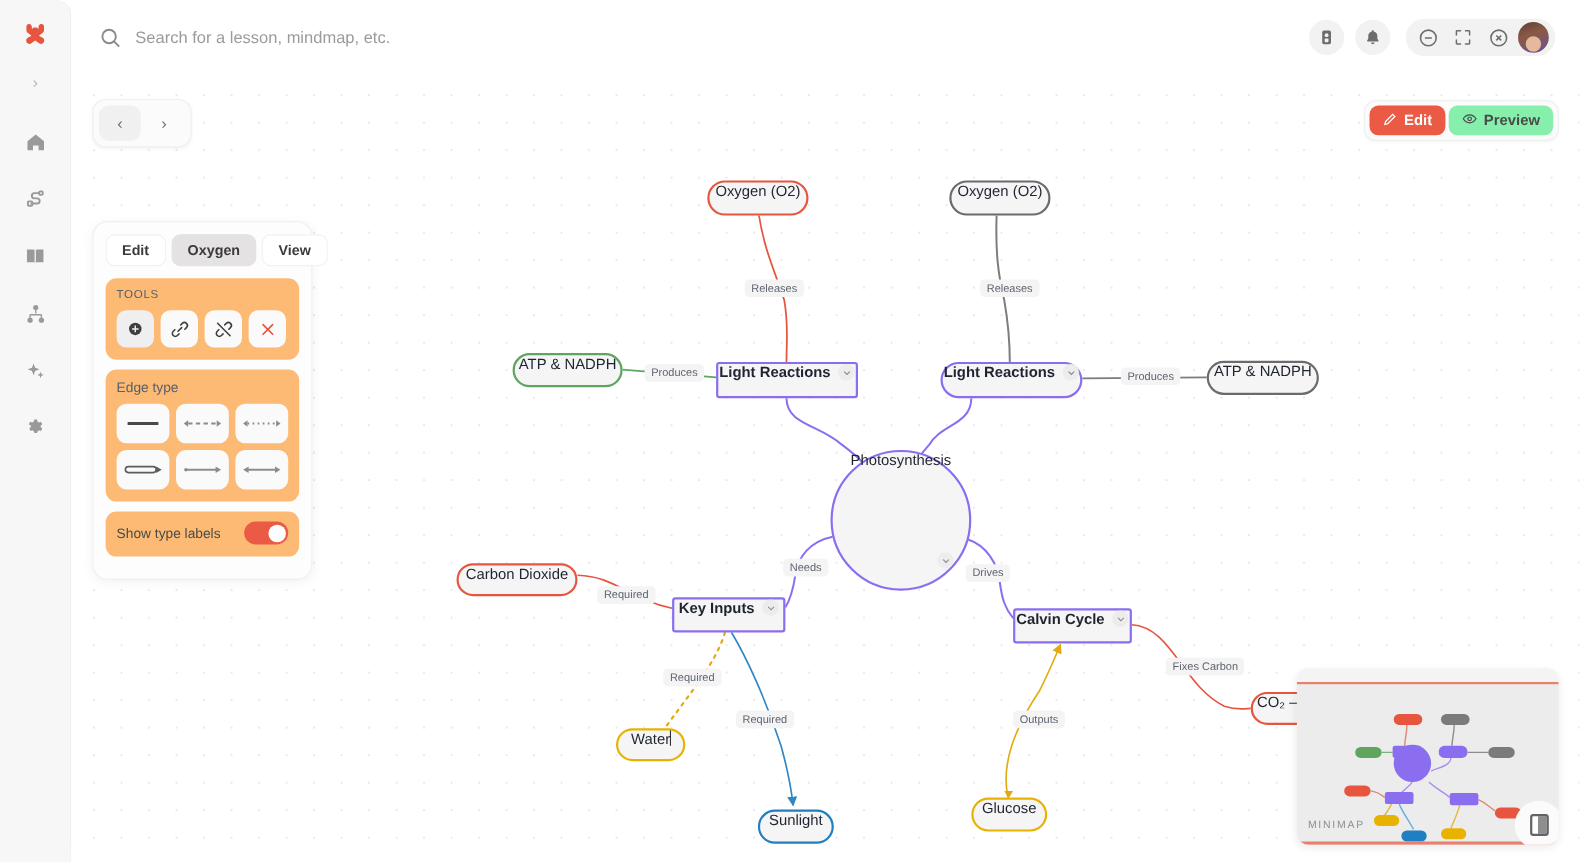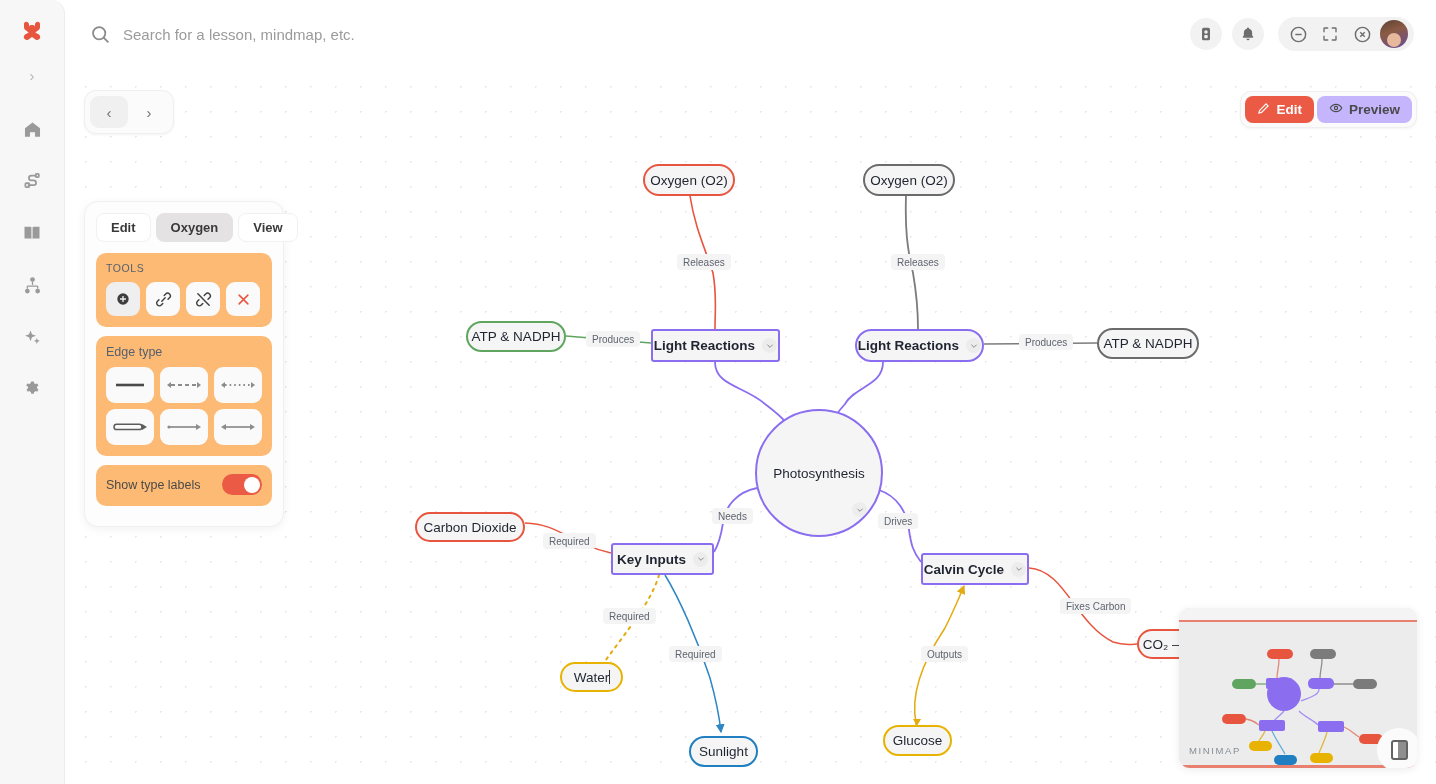--- a/index.html
+++ b/index.html
@@ -98,21 +98,21 @@
     background: #fbfbfb; border: 1px solid #efefef; border-radius: 11px;
     display: flex; gap: 3px; padding: 4px; box-shadow: 0 1px 3px rgba(0,0,0,.05);
   }
   .mode-btn {
     display: flex; align-items: center; gap: 6px; padding: 5px 12px;
     border-radius: 8px; font-size: 13.5px; font-weight: bold; cursor: pointer;
     color: #4a4a4a; border: none; background: transparent;
     font-family: "Liberation Sans", sans-serif;
   }
   .mode-btn.active { background: #ea5a45; color: #fff; }
-  .mode-btn.inactive { background: #c4b5fd; }
+  .mode-btn.inactive { background: #86efac; }
 
   
   .panel {
     position: absolute; left: 19px; top: 133px; width: 200px;
     background: #fdfdfd; border: 1px solid #f0f0f0; border-radius: 14px;
     padding: 11px; box-shadow: 0 2px 10px rgba(0,0,0,.06);
   }
   .tabs { display: flex; gap: 5px; margin-bottom: 11px; }
   .tab {
     padding: 6px 14px; border-radius: 8px; font-size: 13px; font-weight: bold;
@@ -158,21 +158,21 @@
     width: 40px; height: 21px; border-radius: 11px; background: #ea5a45;
     position: relative; cursor: pointer; flex: none;
   }
   .toggle::after {
     content: ""; position: absolute; right: 2.5px; top: 2.5px;
     width: 16px; height: 16px; border-radius: 50%; background: #fff;
   }
 
   
   .node {
-    position: absolute; display: flex; align-items: center; justify-content: center;
+    position: absolute; display: flex; justify-content: center;
     background: #f5f5f5; font-size: 13.5px; color: #1f2430;
     white-space: nowrap; cursor: pointer;
   }
   .node .label { pointer-events: none; }
   .node.rect { border-radius: 3px; border-width: 2px; border-style: solid; }
   .node.pill { border-radius: 999px; border-width: 2px; border-style: solid; }
   .node.circle { border-radius: 50%; border-width: 2px; border-style: solid; }
   .node.bold { font-weight: bold; }
   .chev {
     width: 15px; height: 15px; border-radius: 50%; background: #ececec;

